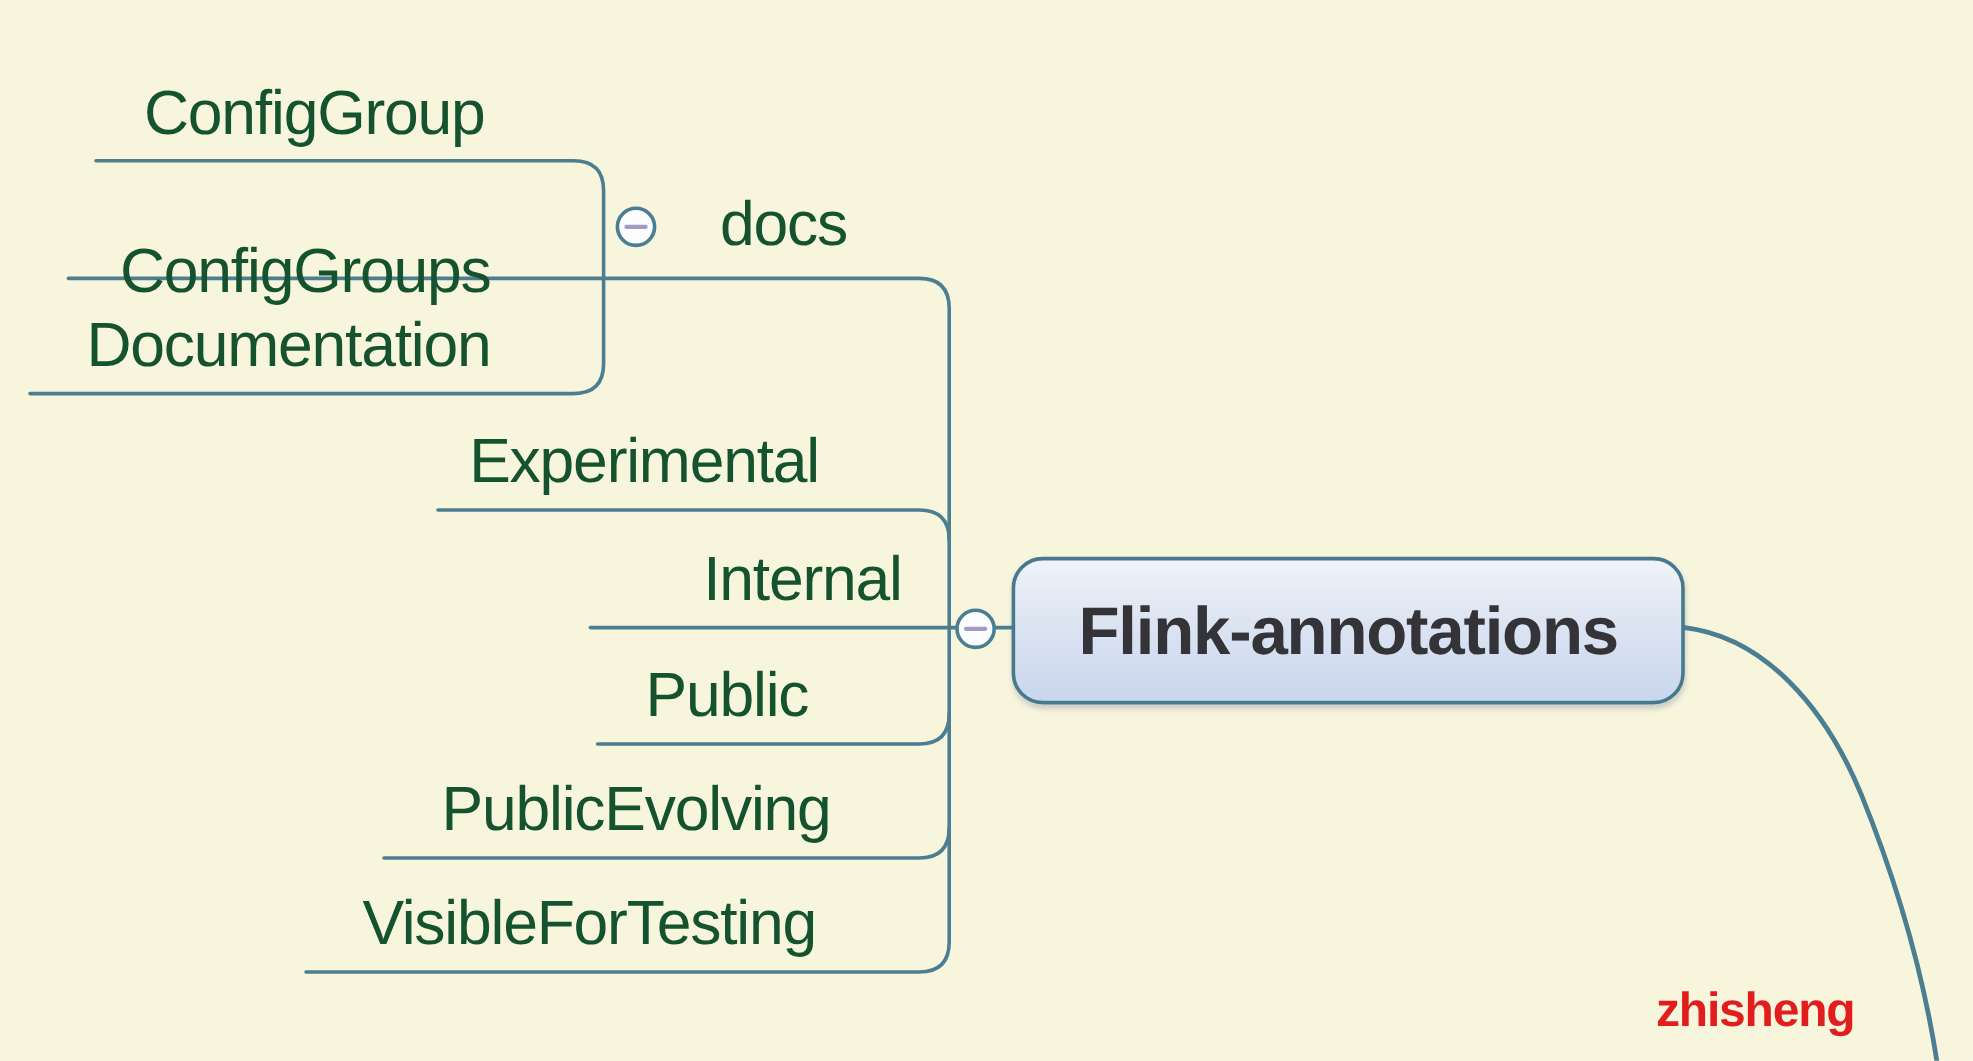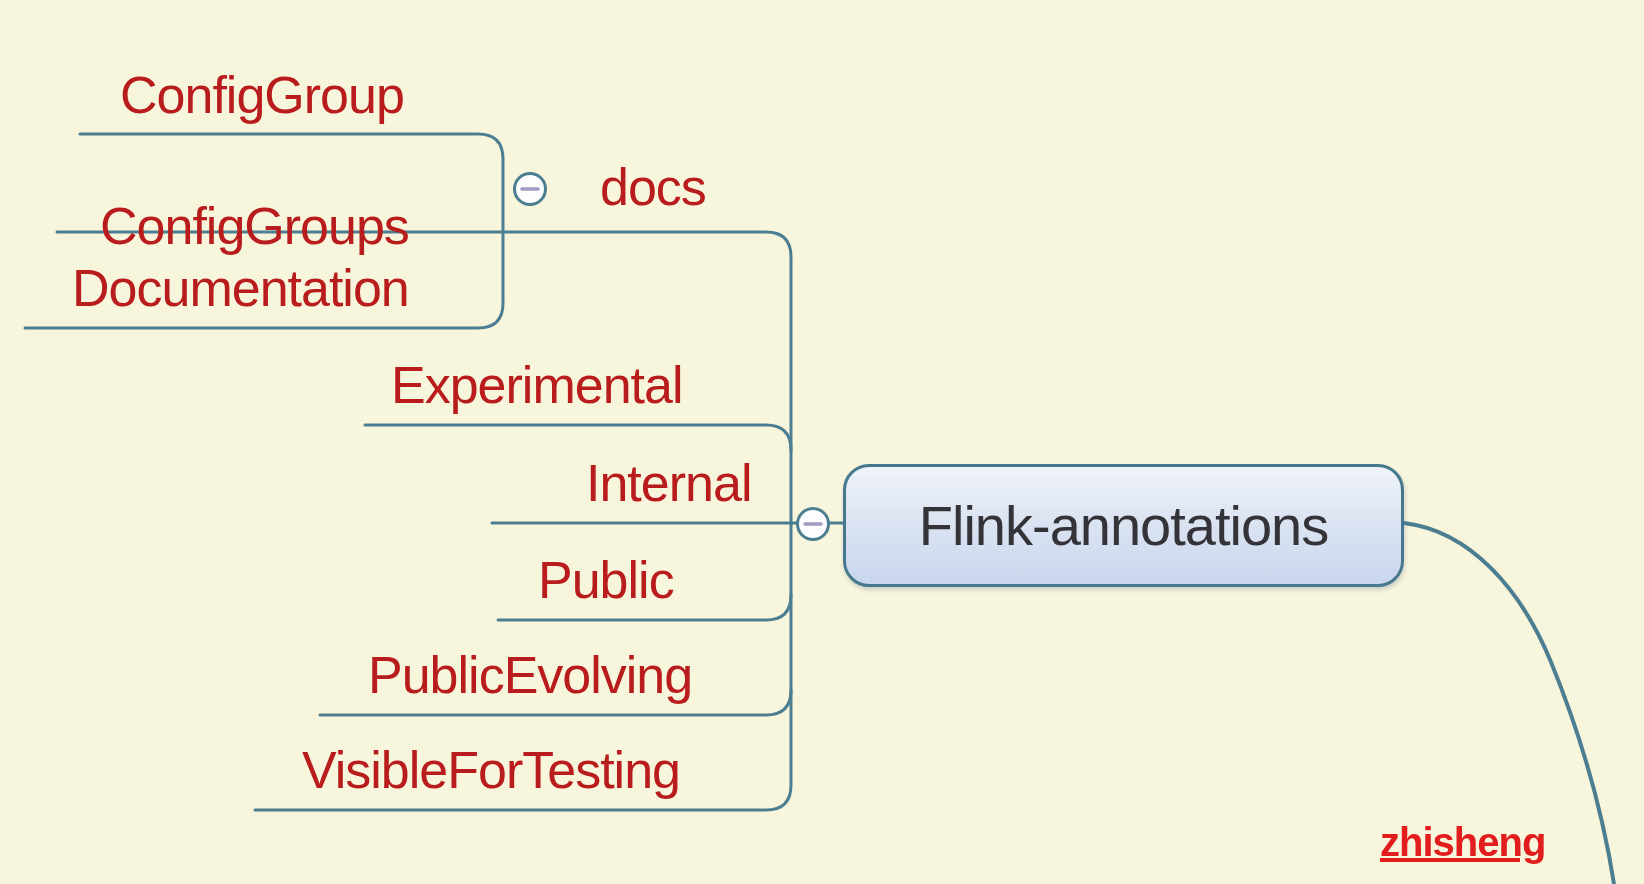--- a/index.html
+++ b/index.html
@@ -22,21 +22,21 @@
     left: 0;
     top: 0;
     width: 1644px;
     height: 884px;
   }
   .topic-label {
     position: absolute;
     font-size: 52px;
     line-height: 1.15;
     letter-spacing: -1px;
-    color: #b91c1c;
+    color: #14532d;
     white-space: nowrap;
     cursor: default;
   }
   .root-topic {
     position: absolute;
     left: 843px;
     top: 464px;
     width: 561px;
     height: 123px;
     box-sizing: border-box;
@@ -46,31 +46,31 @@
     box-shadow: 1px 3px 4px rgba(90, 110, 140, 0.28);
     display: flex;
     align-items: center;
     justify-content: center;
   }
   .root-topic-label {
     font-size: 56px;
     letter-spacing: -1px;
     color: #333338;
     white-space: nowrap;
+    font-weight: bold;
   }
   .watermark {
     position: absolute;
     left: 1380px;
     top: 820px;
     font-size: 40px;
     font-weight: bold;
     letter-spacing: -1px;
     color: #e11d1d;
     white-space: nowrap;
-    text-decoration: underline;
   }
 </style>
 </head>
 <body>
 
 <div id="canvas">
 
   <svg id="wires" viewBox="0 0 1644 884" fill="none" stroke="#4c7e92" stroke-width="3" stroke-linecap="round">
 
     <path d="M 80 134 H 478 Q 503 134 503 159 V 303 Q 503 328 478 328 H 25"></path>

